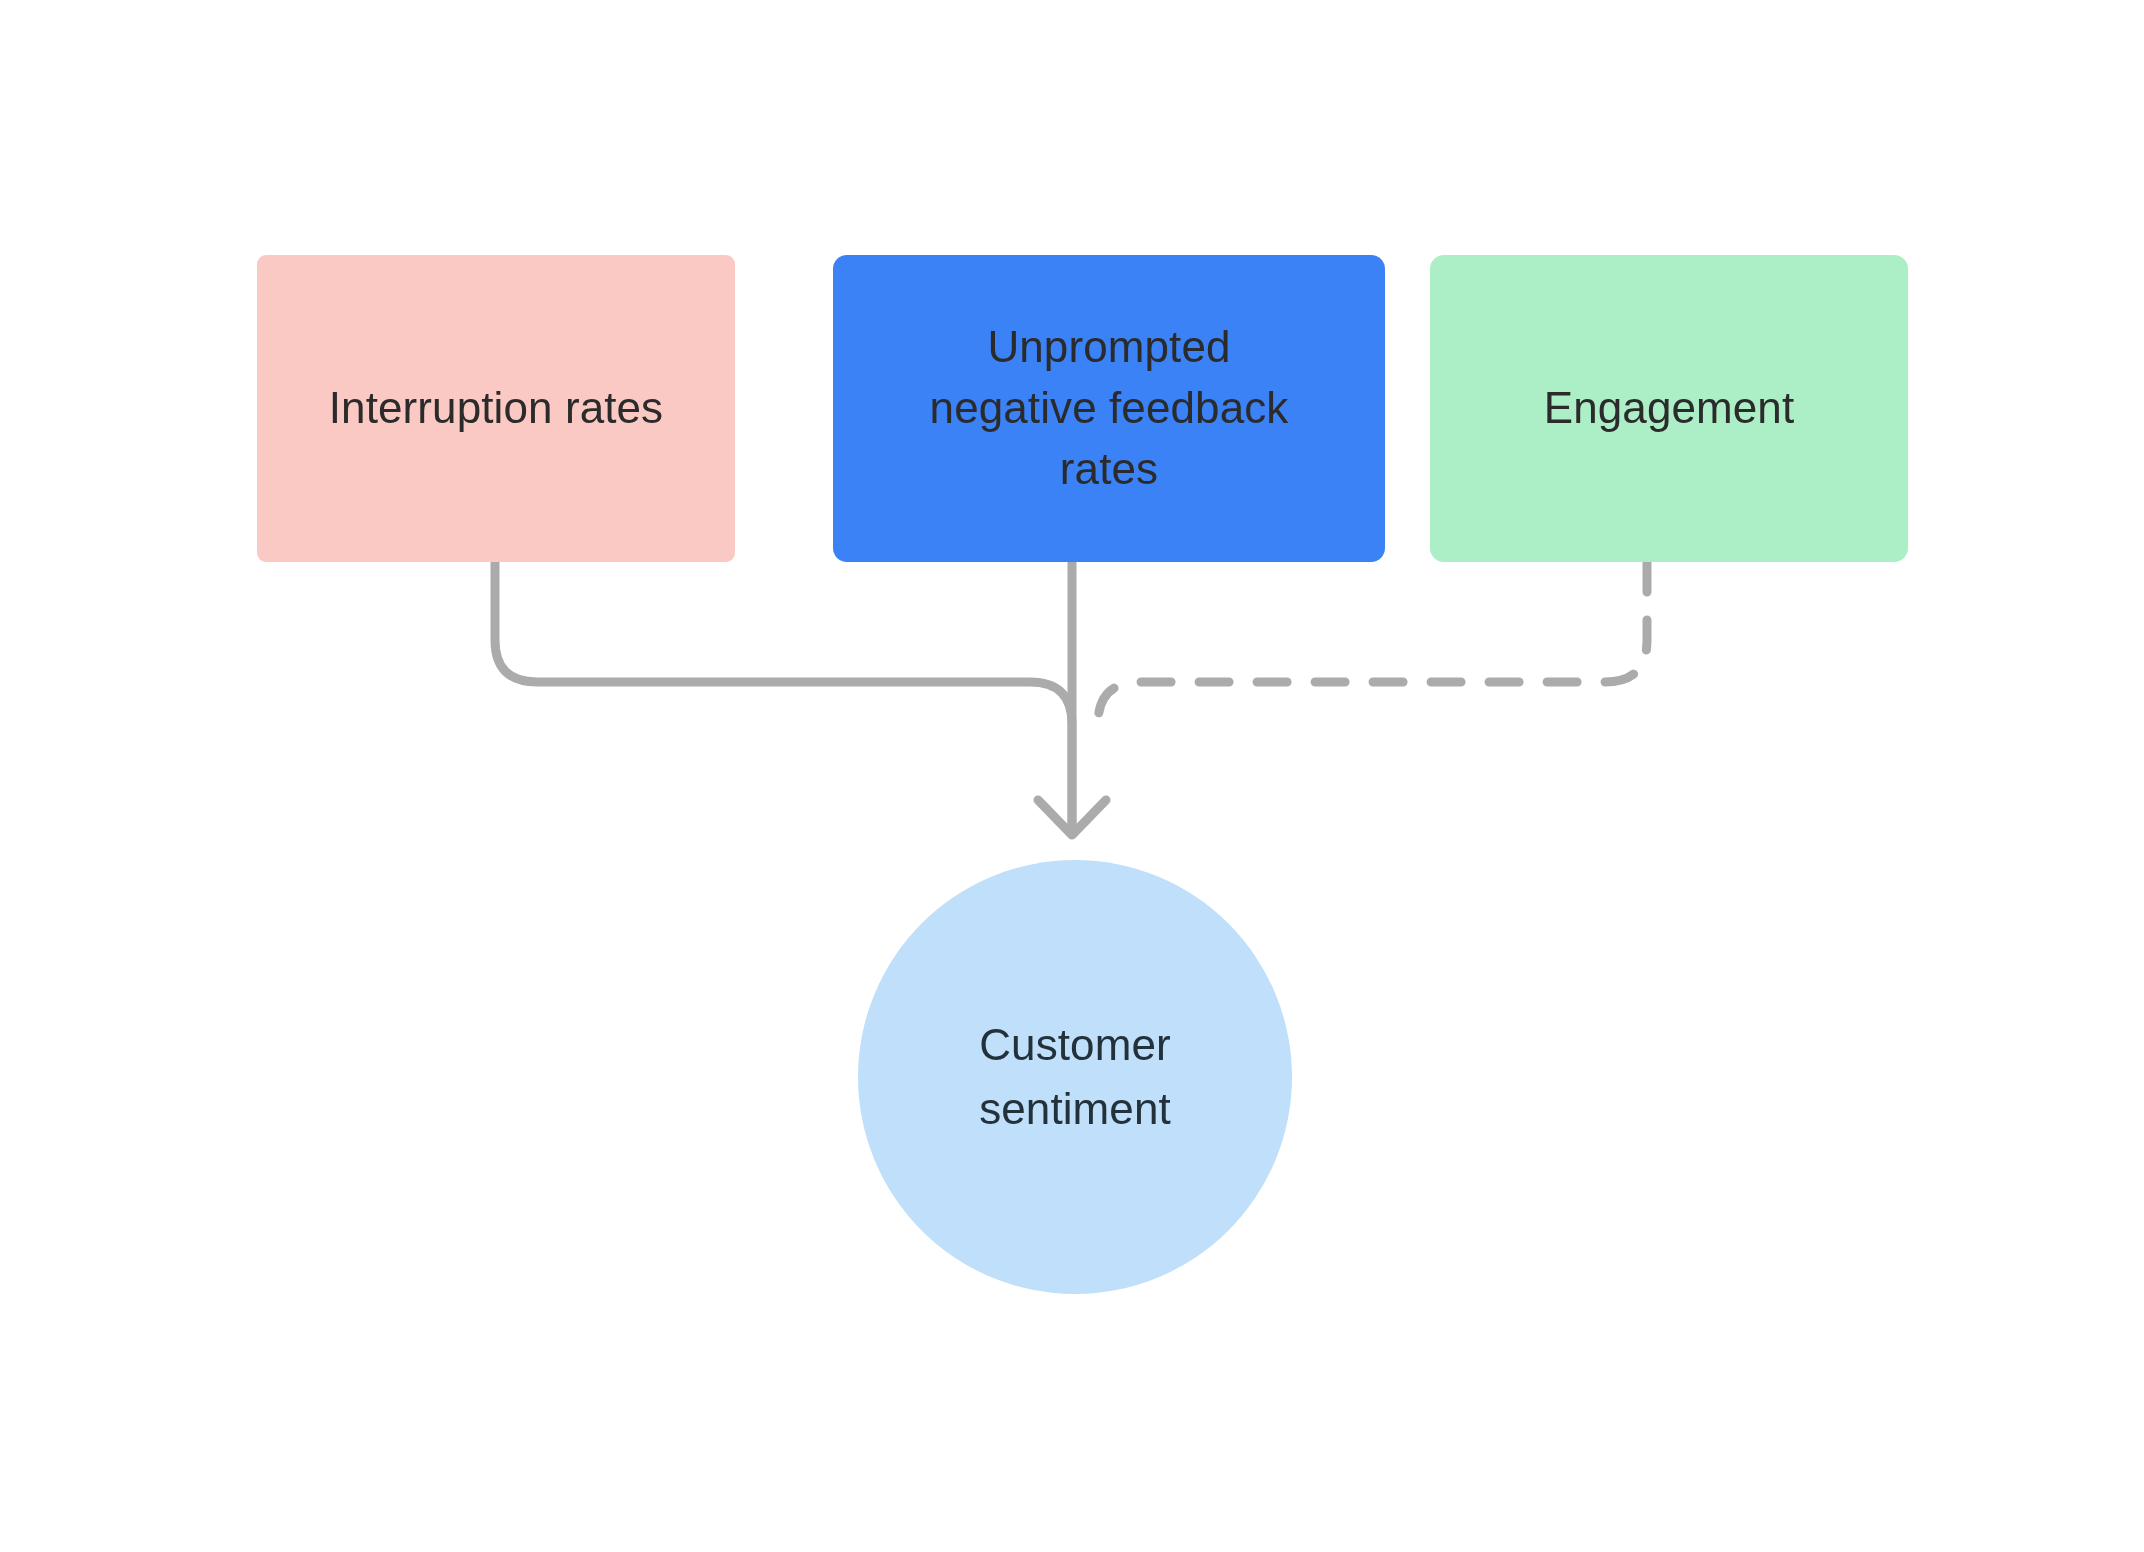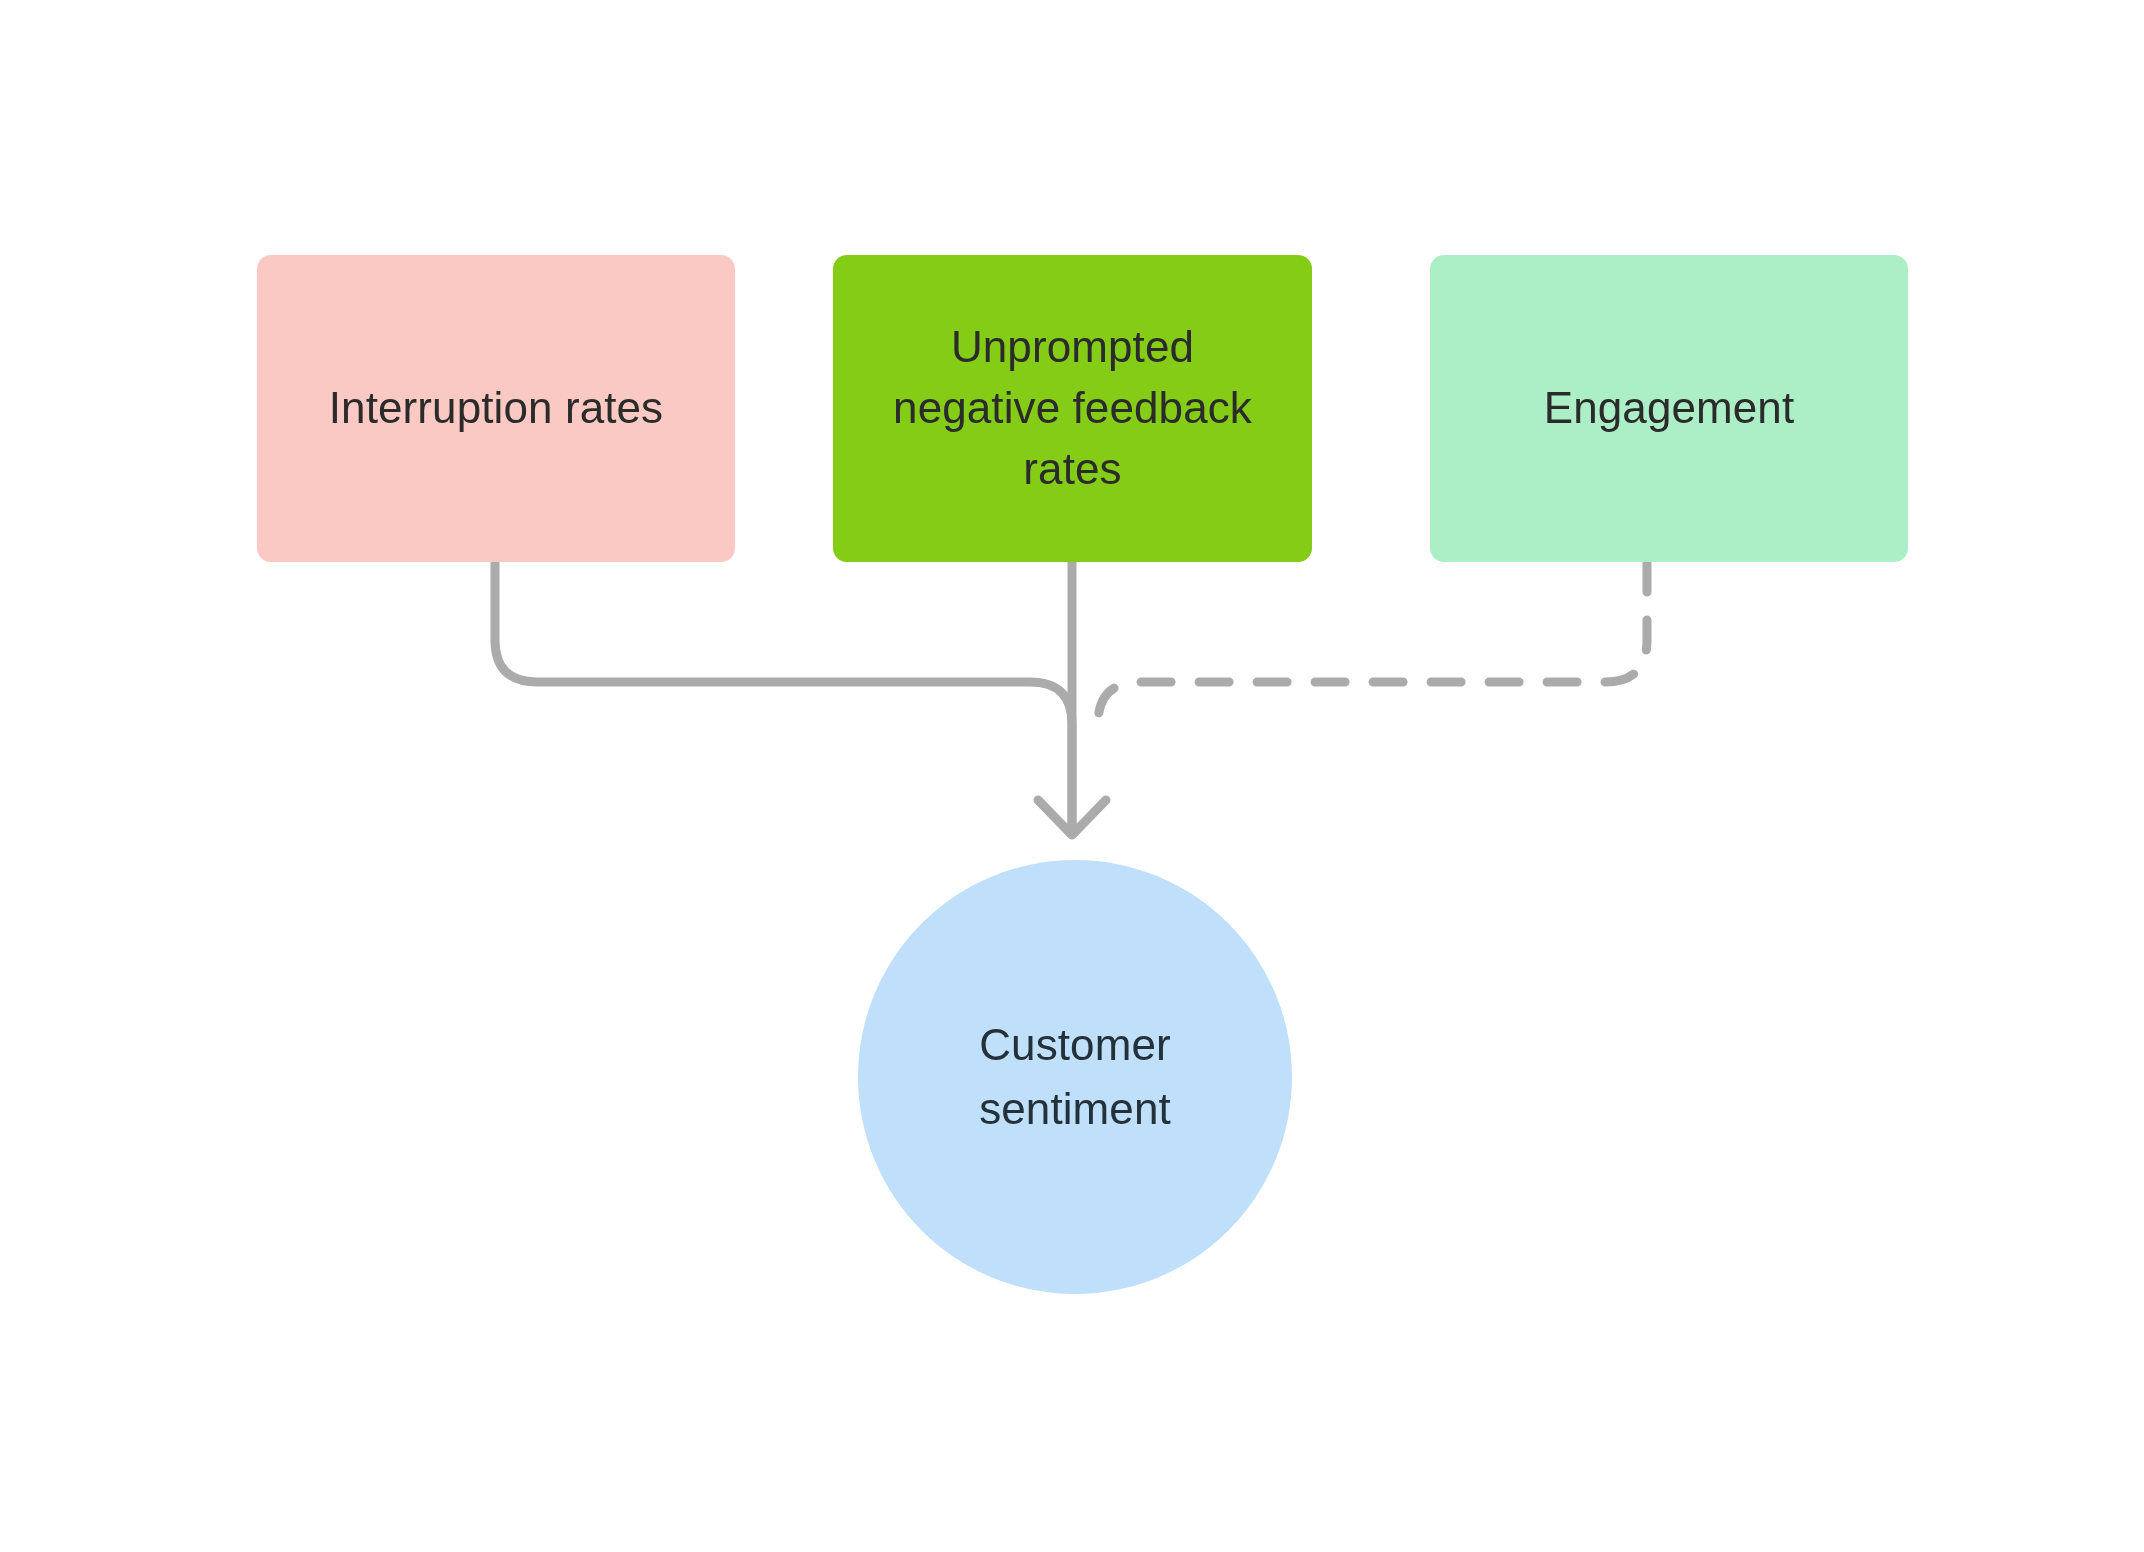--- a/index.html
+++ b/index.html
@@ -69,25 +69,25 @@
 
     <path d="M 495 562 L 495 640 Q 495 682 537 682 L 1030 682 Q 1072 682 1072 724 L 1072 830" fill="none" stroke="#ABABAB" stroke-width="9" stroke-linecap="round" stroke-linejoin="round"></path>
 
     <path d="M 1072 562 L 1072 830" fill="none" stroke="#ABABAB" stroke-width="9" stroke-linecap="round" stroke-linejoin="round"></path>
 
     <path d="M 1647 562 L 1647 640 Q 1647 682 1605 682 L 1140 682 Q 1098 682 1098 724" fill="none" stroke="#ABABAB" stroke-width="9" stroke-linecap="round" stroke-linejoin="round" stroke-dasharray="30 28"></path>
 
     <path d="M 1038 800 L 1072 835 L 1106 800" fill="none" stroke="#ABABAB" stroke-width="9" stroke-linecap="round" stroke-linejoin="round"></path>
   </svg>
 
-  <div class="node-box" id="node-interruption-rates" style="left:257px; top:255px; width:478px; height:307px; background:#FBC9C3;">
+  <div class="node-box" id="node-interruption-rates" style="left:257px; top:255px; width:478px; height:307px; background:#FBC9C3;border-radius:9px;">
     <span class="node-label">Interruption rates</span>
   </div>
 
-  <div class="node-box" id="node-unprompted-negative-feedback-rates" style="left:833px; top:255px; width:479px; height:307px; background:#84cc16;">
+  <div class="node-box" id="node-unprompted-negative-feedback-rates" style="left:833px; top:255px; width:552px; height:307px; background:#3b82f6;">
     <span class="node-label">Unprompted
 negative feedback
 rates</span>
   </div>
 
   <div class="node-box" id="node-engagement" style="left:1410px; top:255px; width:478px; height:307px; background:#ACEFC7;margin-left:20px;">
     <span class="node-label">Engagement</span>
   </div>
 
   <div class="node-circle" id="node-customer-sentiment" style="left:858px; top:860px; width:434px; height:434px; background:#BFDFFA;">

